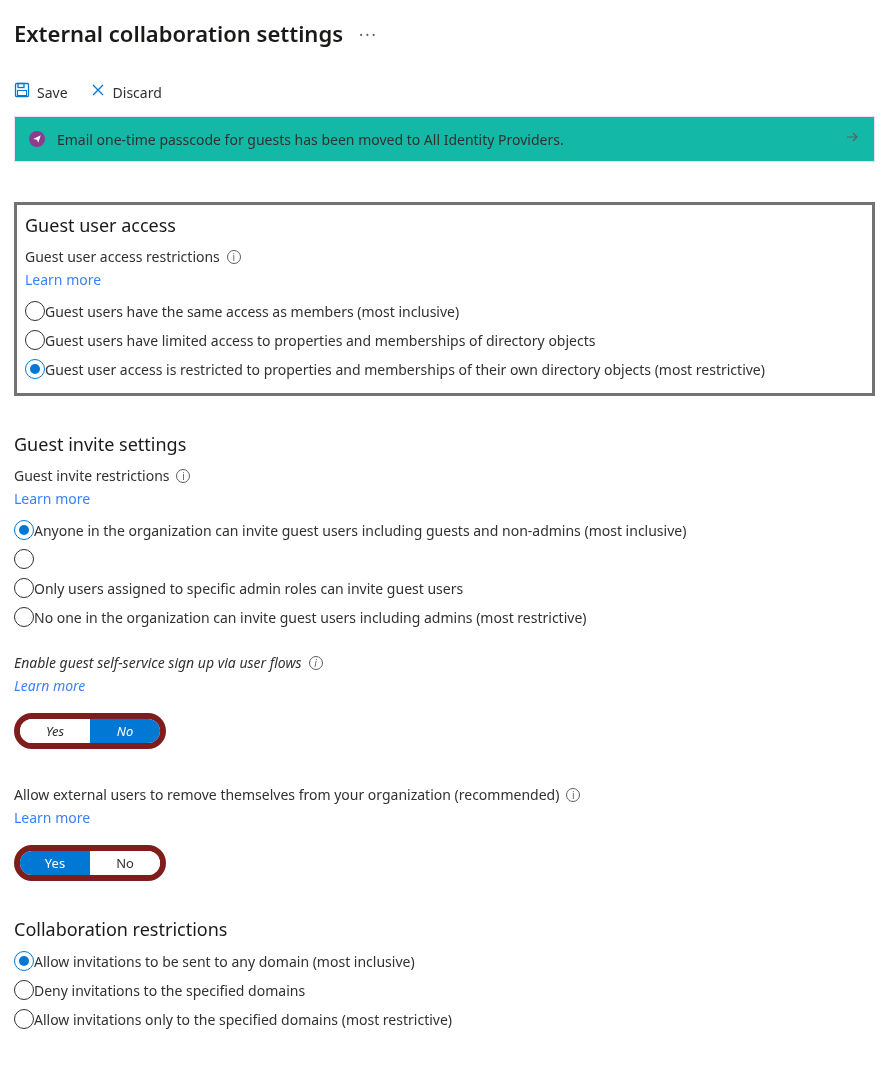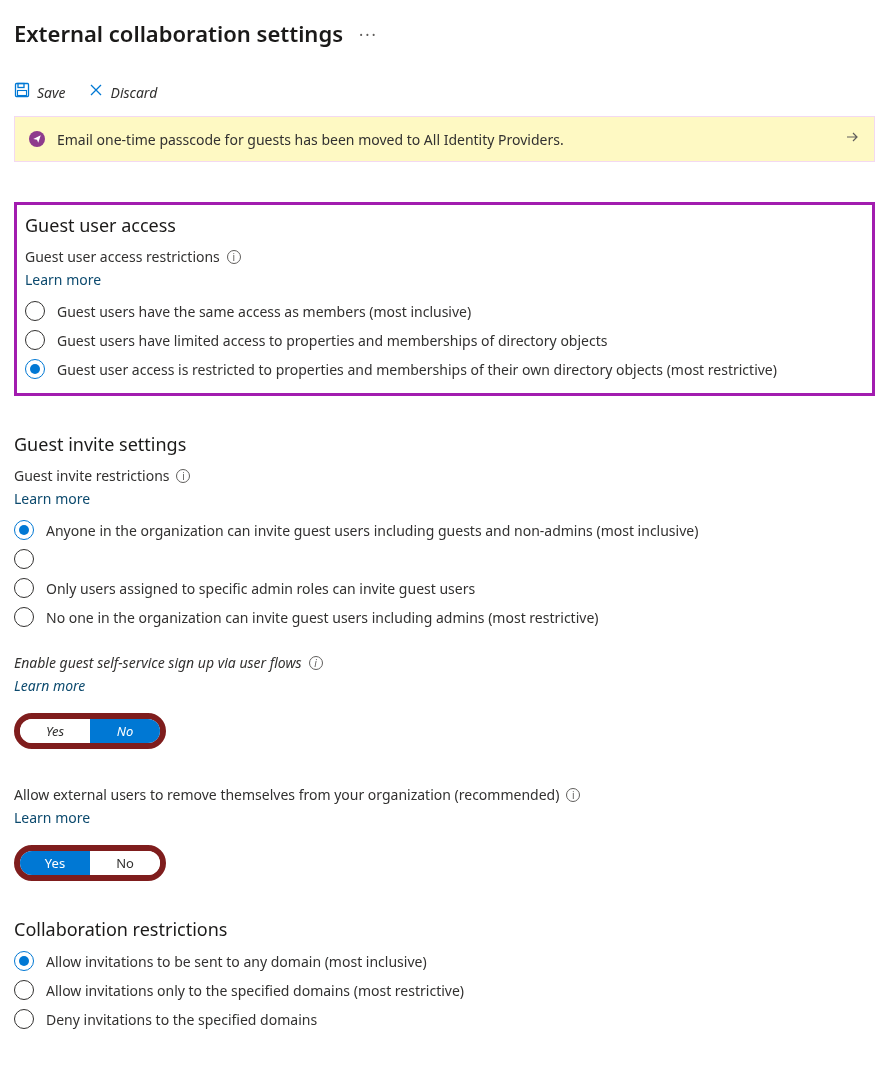--- a/index.html
+++ b/index.html
@@ -2,39 +2,39 @@
 <html><head>
 <meta charset="utf-8">
 <style>
   html,body{margin:0;padding:0;font-family:"Segoe UI",system-ui,-apple-system,sans-serif;font-size:14px;color:#323130;background:#fff;}
   .page{padding:18px 14px;width:889px;box-sizing:border-box;}
   .title-row{display:flex;align-items:center;gap:16px;}
   h1{font-size:22px;font-weight:600;margin:0 0 4px 0;color:#1b1a19;}
   .ellipsis{font-size:16px;color:#605e5c;letter-spacing:2px;line-height:1;}
 
   .actions{margin-top:30px;display:flex;gap:22px;align-items:center;}
-  .action{display:flex;align-items:center;gap:7px;cursor:pointer;color:#323130;font-size:14px;font-style:italic;}
+  .action{display:flex;align-items:center;gap:7px;cursor:pointer;color:#323130;font-size:14px;}
   .action svg{width:16px;height:16px;}
 
-  .banner{margin-top:14px;border:1px solid #f3d9f1;background:#fef9c3;display:flex;align-items:center;padding:12px 14px;gap:12px;}
+  .banner{margin-top:14px;border:1px solid #f3d9f1;background:#14b8a6;display:flex;align-items:center;padding:12px 14px;gap:12px;}
   .banner-icon{flex:0 0 auto;width:16px;height:16px;border-radius:50%;background:#8e3b8d;display:flex;align-items:center;justify-content:center;}
   .banner-icon svg{width:10px;height:10px;fill:#fff;}
   .banner-text{font-size:14px;color:#323130;flex:1;}
   .banner-arrow svg{width:16px;height:16px;stroke:#605e5c;fill:none;}
 
-  .highlight-box{border:3px solid #a21caf;margin-top:40px;padding:8px 8px 14px 8px;}
+  .highlight-box{border:3px solid #737373;margin-top:40px;padding:8px 8px 14px 8px;}
   .section{margin-top:36px;}
   .highlight-box .section{margin-top:0;}
   h2{font-size:18px;font-weight:400;margin:0 0 10px 0;color:#1b1a19;}
   .sub{font-size:14px;color:#323130;display:flex;align-items:center;gap:7px;margin-bottom:4px;}
   .info-icon{width:14px;height:14px;border:1px solid #605e5c;border-radius:50%;display:inline-flex;align-items:center;justify-content:center;font-size:10px;color:#605e5c;line-height:1;box-sizing:border-box;}
-  .learn-more{color:#0c4a6e;text-decoration:none;font-size:14px;display:inline-block;margin-bottom:12px;cursor:pointer;}
+  .learn-more{color:#3b82f6;text-decoration:none;font-size:14px;display:inline-block;margin-bottom:12px;cursor:pointer;}
 
   .radio-group{display:flex;flex-direction:column;gap:9px;}
-  .radio-row{display:flex;align-items:center;gap:12px;cursor:pointer;}
+  .radio-row{display:flex;align-items:center;cursor:pointer;}
   .radio{width:20px;height:20px;border:1px solid #323130;border-radius:50%;flex:0 0 auto;display:flex;align-items:center;justify-content:center;box-sizing:border-box;}
   .radio.selected{border-color:#0078D4;}
   .radio.selected::after{content:"";width:10px;height:10px;border-radius:50%;background:#0078D4;}
   .radio-label{font-size:14px;}
 
   .toggle-block{margin-top:26px;font-style:italic;}
   .toggle{display:inline-flex;border:6px solid #7f1d1d;border-radius:999px;overflow:hidden;font-size:13px;margin-top:6px;}
   .toggle span{padding:3px 20px;cursor:pointer;min-width:30px;text-align:center;}
   .toggle span.active{background:#0078D4;color:#fff;}
   .toggle span.inactive{background:#fff;color:#323130;}
@@ -161,22 +161,22 @@
 
   <div class="section">
     <h2>Collaboration restrictions</h2>
     <div class="radio-group" style="margin-top:8px;">
       <div class="radio-row">
         <span class="radio selected"></span>
         <span class="radio-label">Allow invitations to be sent to any domain (most inclusive)</span>
       </div>
       <div class="radio-row">
         <span class="radio"></span>
-        <span class="radio-label">Allow invitations only to the specified domains (most restrictive)</span>
+        <span class="radio-label">Deny invitations to the specified domains</span>
       </div>
       <div class="radio-row">
         <span class="radio"></span>
-        <span class="radio-label">Deny invitations to the specified domains</span>
+        <span class="radio-label">Allow invitations only to the specified domains (most restrictive)</span>
       </div>
     </div>
   </div>
 
 </div>
 
 </body></html>

